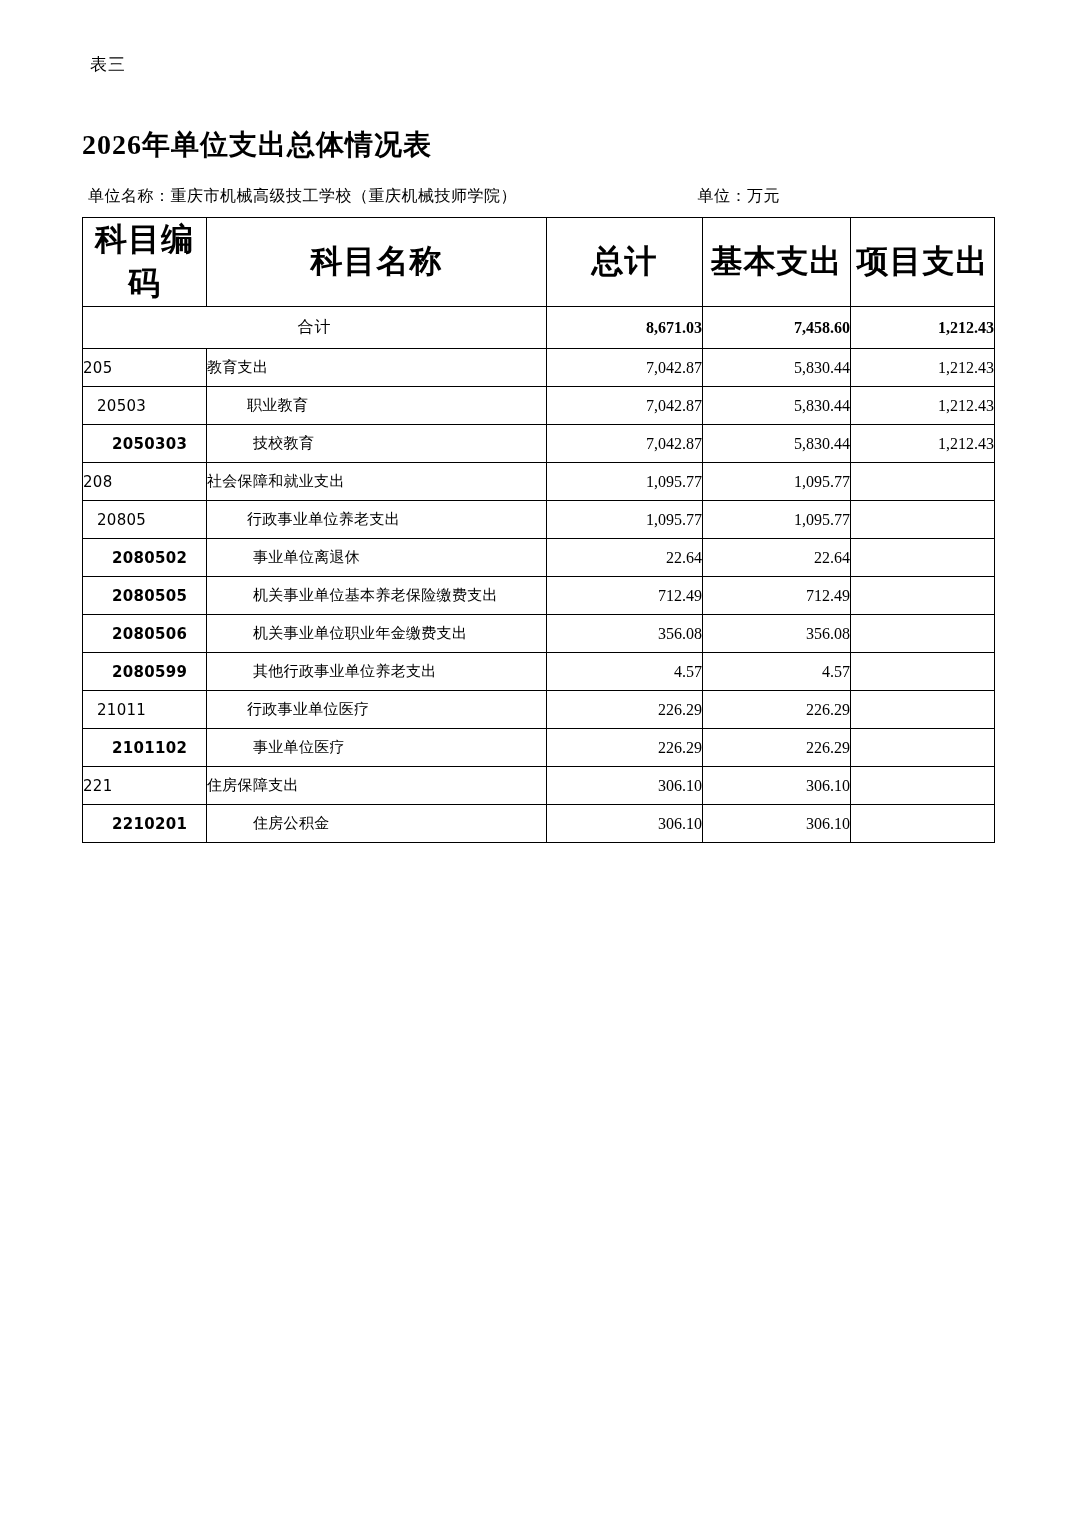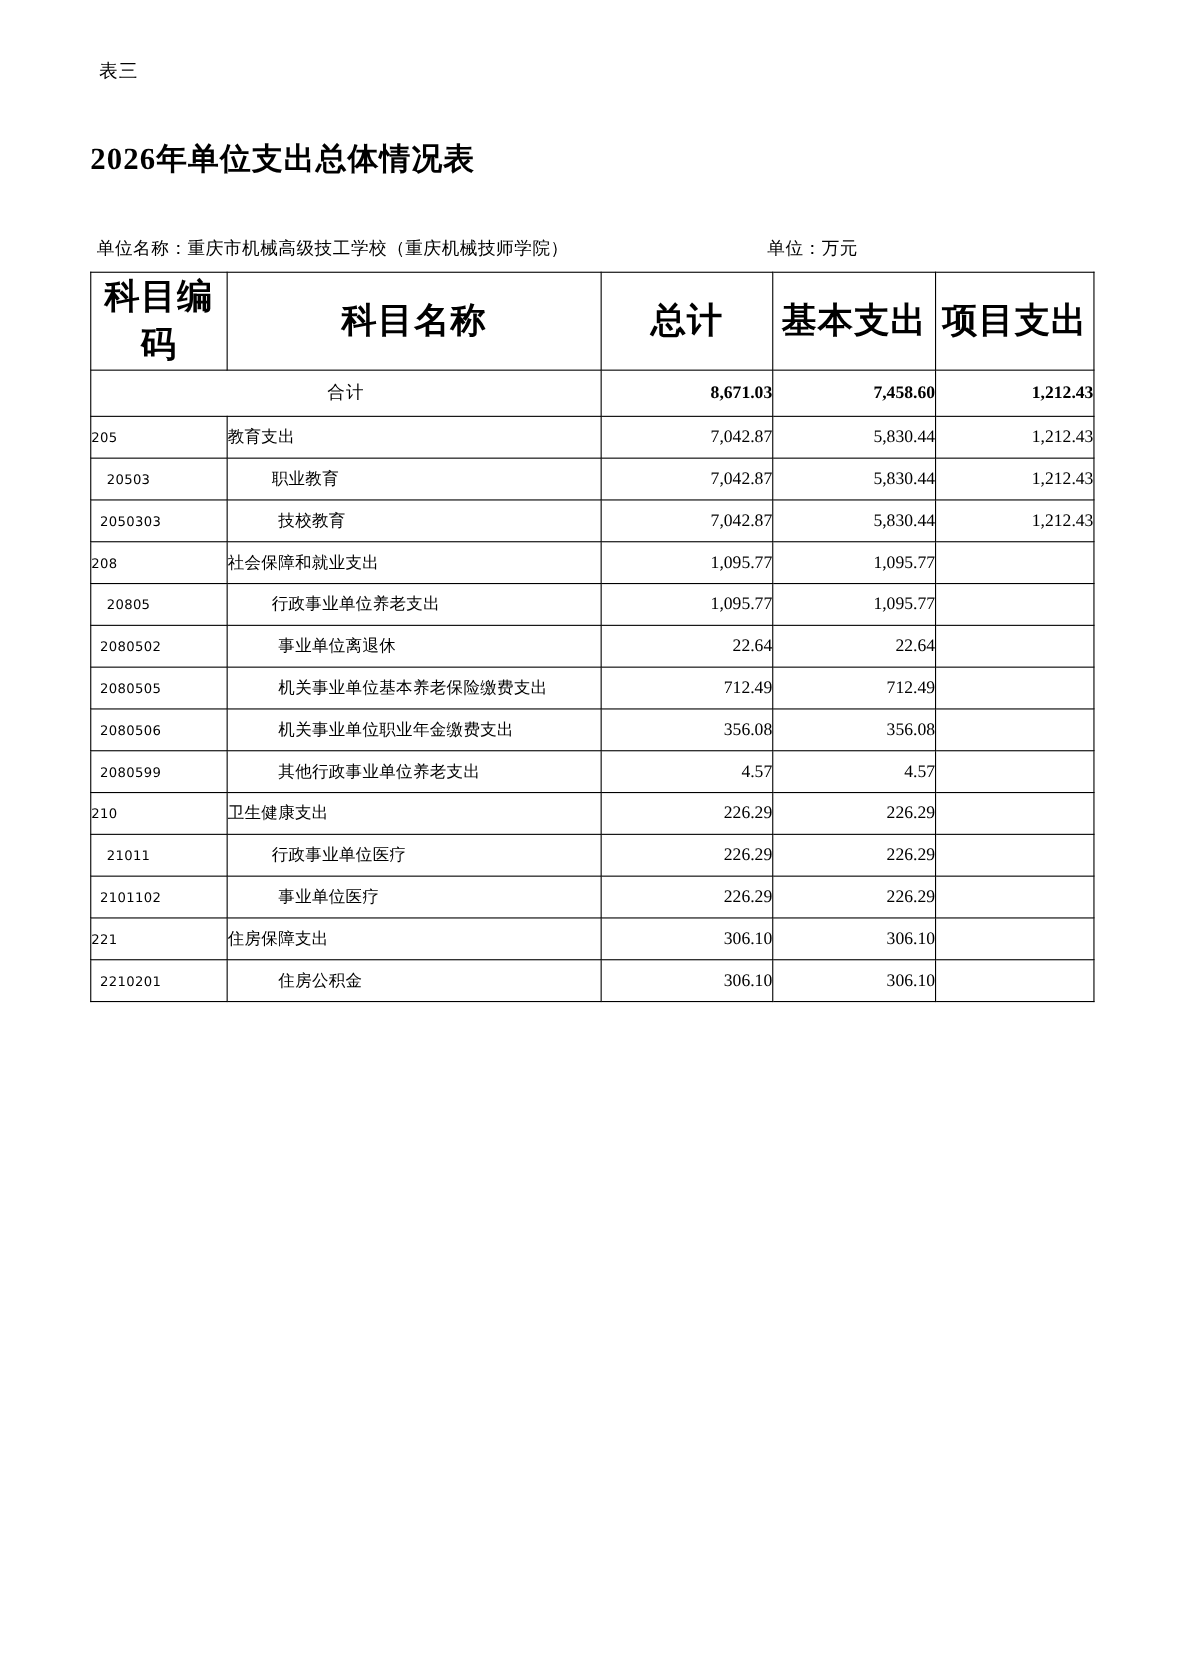--- a/index.html
+++ b/index.html
@@ -32,21 +32,21 @@
     font-size: 28px;
     font-weight: bold;
     letter-spacing: 1px;
     margin-top: 50px;
     font-family: "Liberation Serif", "DejaVu Serif", serif;
   }
   .meta-row {
     display: flex;
     justify-content: space-between;
     align-items: flex-end;
-    margin-top: 52px;
+    margin-top: 22px;
     padding: 0 6px 0 6px;
     font-size: 16px;
     font-family: "DejaVu Sans", "Liberation Sans", sans-serif;
   }
   .meta-left {
     letter-spacing: 0.5px;
   }
   .meta-left .unit-name {
     font-size: 16px;
   }
@@ -75,28 +75,28 @@
   }
   .col-code { width: 124px; }
   .col-name { width: 340px; }
   .col-total { width: 156px; }
   .col-basic { width: 148px; }
   .col-project { width: 144px; }
 
   tbody tr { height: 38px; }
 
   td.code {
-    font-size: 12px;
+    font-size: 15px;
     font-family: "DejaVu Sans", "Liberation Sans", sans-serif;
     padding-left: 8px;
     text-align: left;
     letter-spacing: 0.3px;
   }
   td.code.ind1 { padding-left: 14px; }
-  td.code.ind2 { padding-left: 8px; }
+  td.code.ind2 { padding-left: 29px; font-weight: bold; }
   td.name {
     font-size: 15px;
     font-family: "DejaVu Sans", "Liberation Sans", sans-serif;
     padding-left: 34px;
     text-align: left;
     letter-spacing: 0.3px;
   }
   td.name.ind1 { padding-left: 40px; }
   td.name.ind2 { padding-left: 46px; }
   td.num {
@@ -214,27 +214,20 @@
           <td class="num"></td>
         </tr>
         <tr>
           <td class="code ind2">2080599</td>
           <td class="name ind2">其他行政事业单位养老支出</td>
           <td class="num">4.57</td>
           <td class="num">4.57</td>
           <td class="num"></td>
         </tr>
         <tr>
-          <td class="code">210</td>
-          <td class="name">卫生健康支出</td>
-          <td class="num">226.29</td>
-          <td class="num">226.29</td>
-          <td class="num"></td>
-        </tr>
-        <tr>
           <td class="code ind1">21011</td>
           <td class="name ind1">行政事业单位医疗</td>
           <td class="num">226.29</td>
           <td class="num">226.29</td>
           <td class="num"></td>
         </tr>
         <tr>
           <td class="code ind2">2101102</td>
           <td class="name ind2">事业单位医疗</td>
           <td class="num">226.29</td>

